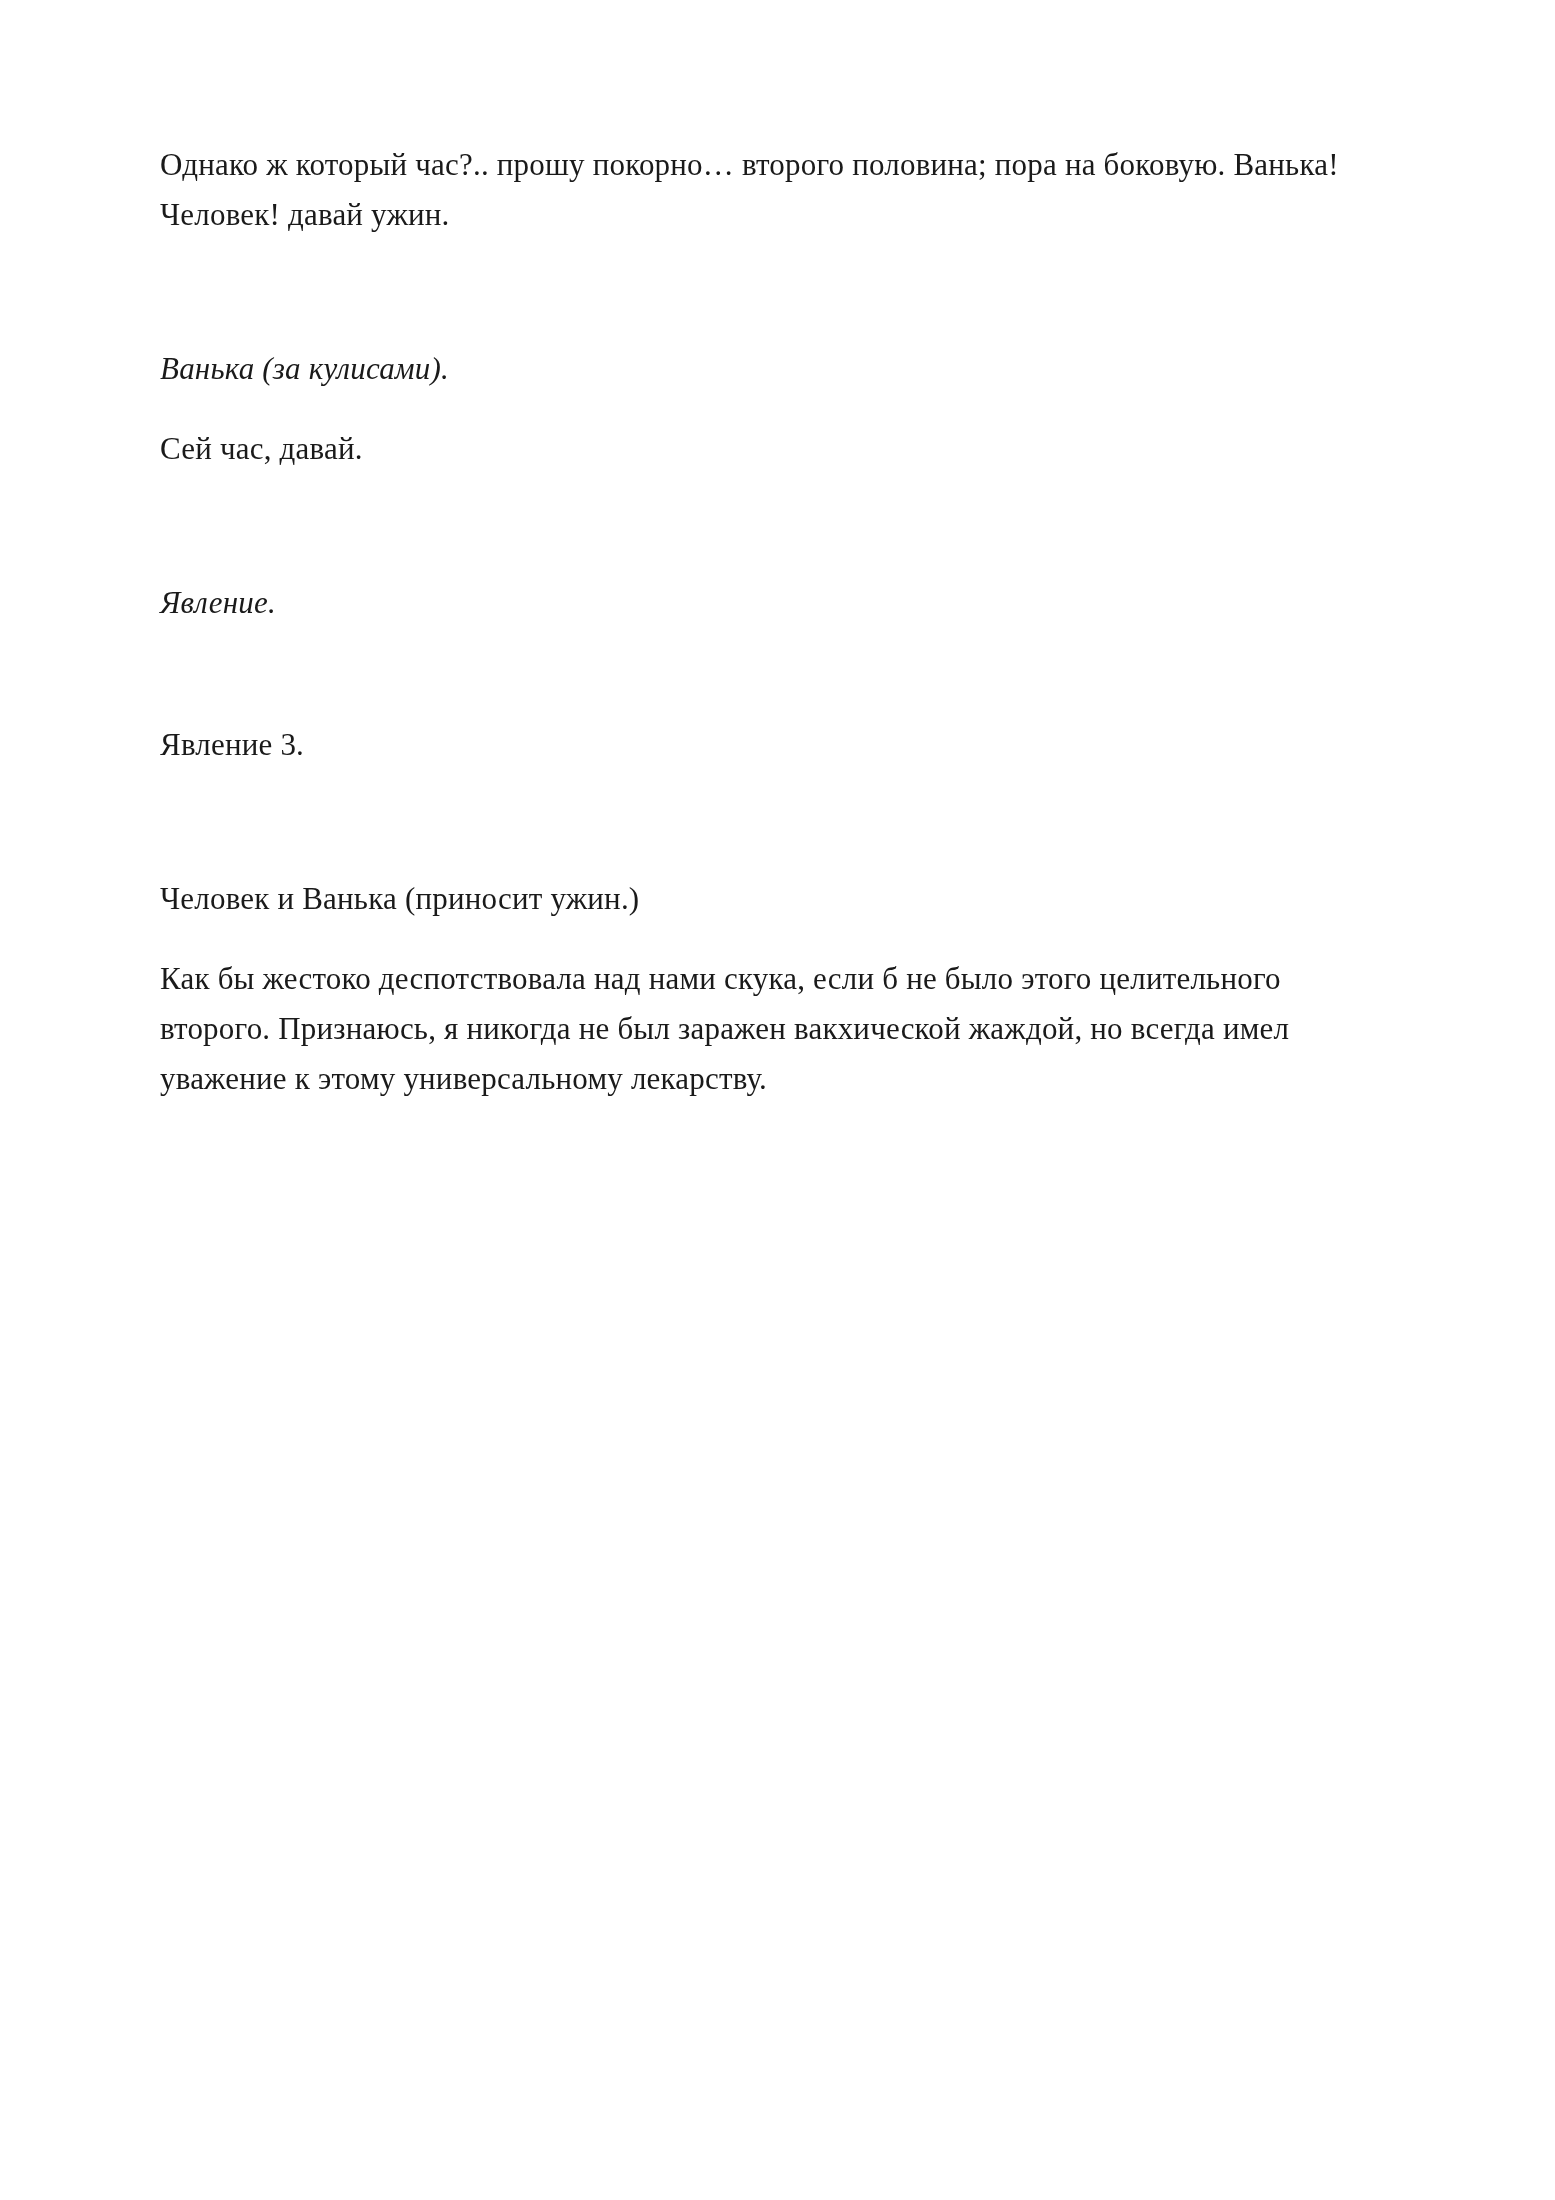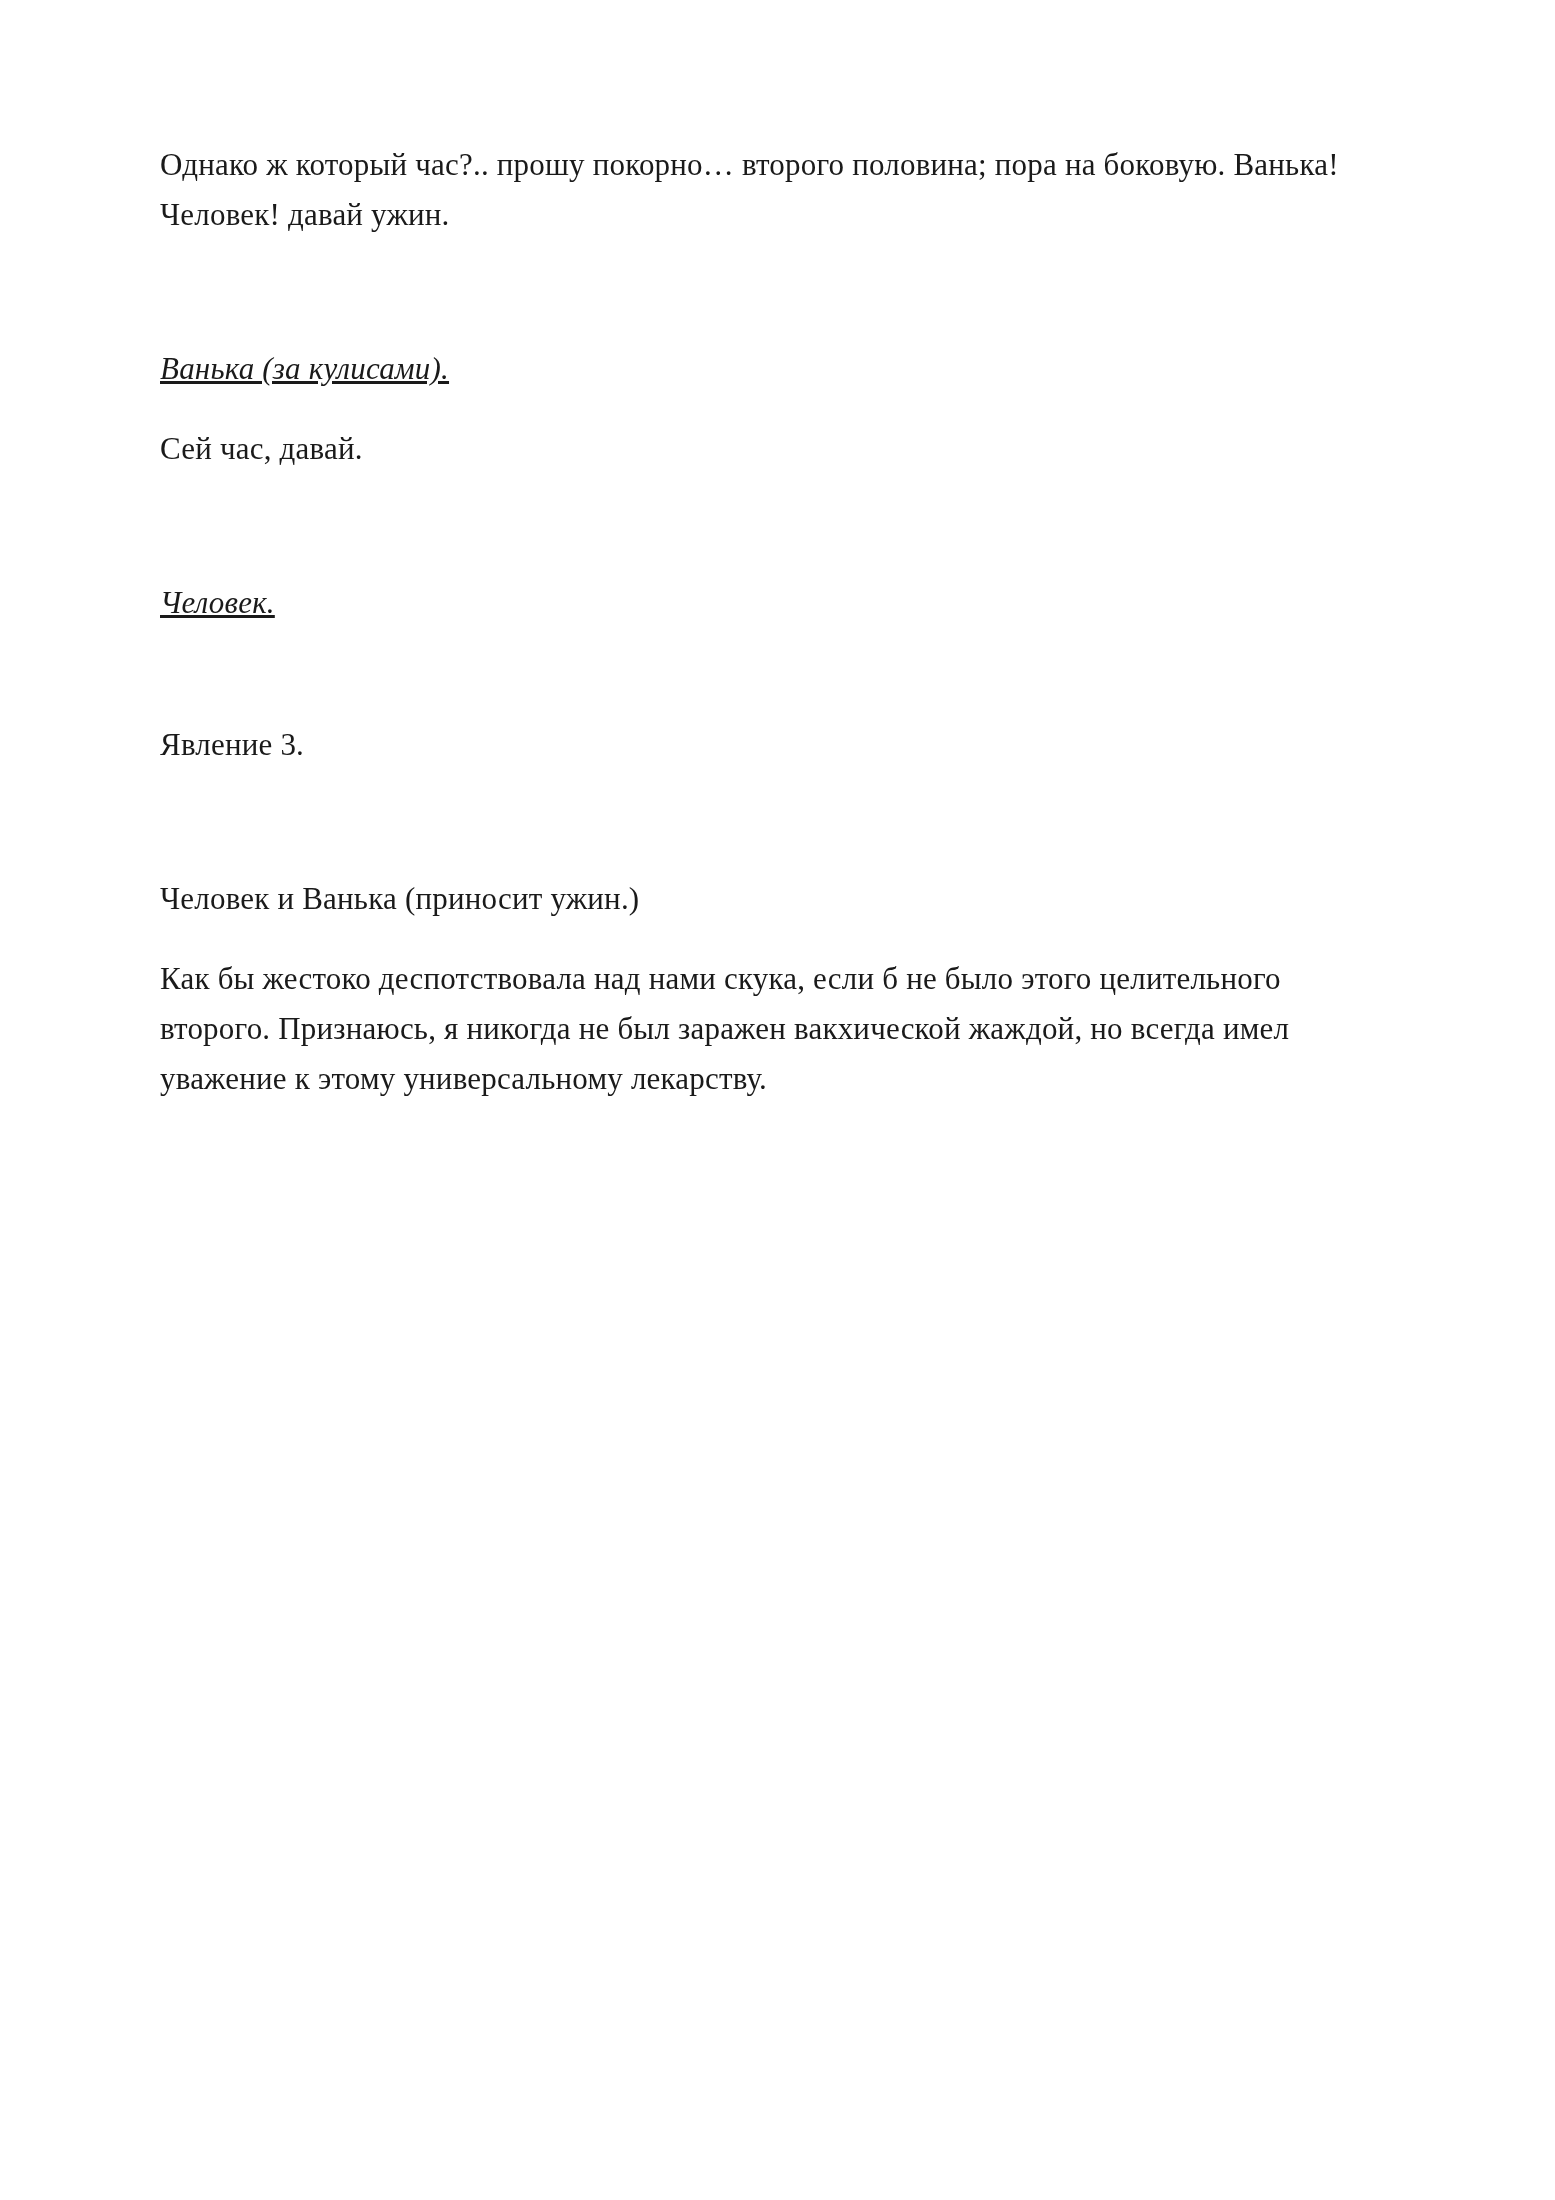--- a/index.html
+++ b/index.html
@@ -19,30 +19,30 @@
     height: 2200px;
     padding: 140px 158px 0 160px;
     background: #ffffff;
   }
   .page p {
     margin: 0;
     font-size: 31px;
     line-height: 50px;
     letter-spacing: 0.2px;
   }
-  .italic { font-style: italic; text-decoration: underline; }
+  .italic { font-style: italic; }
   
   .gap-large { margin-top: 104px !important; }
   .gap-medium { margin-top: 92px !important; }
   .gap-small { margin-top: 30px !important; }
 </style>
 </head>
 <body>
 
 <div class="page">
   <p>Однако ж который час?..  прошу покорно… второго половина; пора на боковую. Ванька! Человек! давай ужин.</p>
   <p class="italic gap-large">Ванька (за кулисами).</p>
   <p class="gap-small">Сей час, давай.</p>
-  <p class="italic gap-large">Человек.</p>
+  <p class="italic gap-large">Явление.</p>
   <p class="gap-medium">Явление 3.</p>
   <p class="gap-large">Человек и Ванька (приносит ужин.)</p>
   <p class="gap-small">Как бы жестоко деспотствовала над нами скука, если б не было этого целительного второго. Признаюсь, я никогда не был заражен вакхической жаждой, но всегда имел уважение к этому универсальному лекарству.</p>
 </div>
 
 </body></html>

